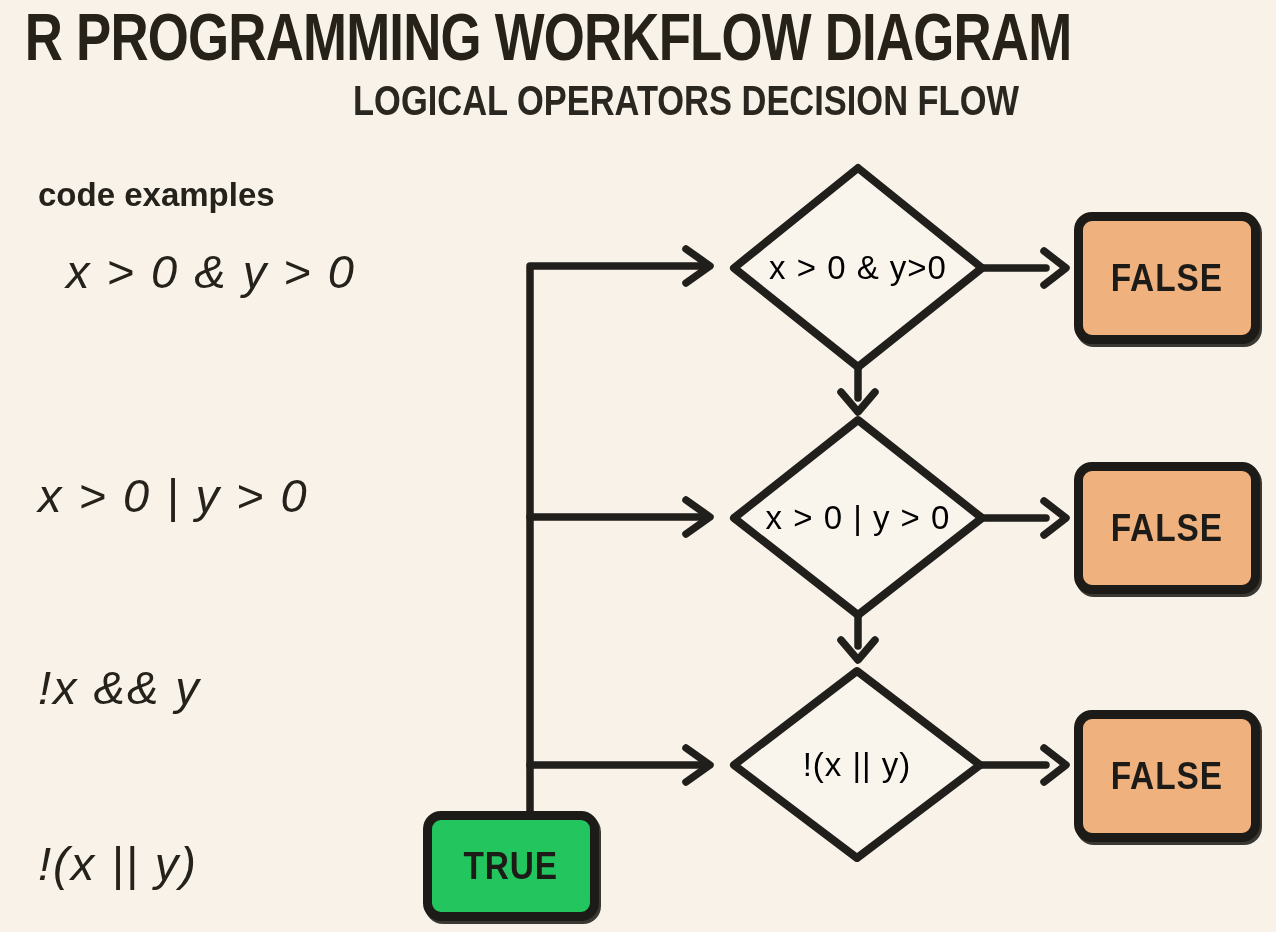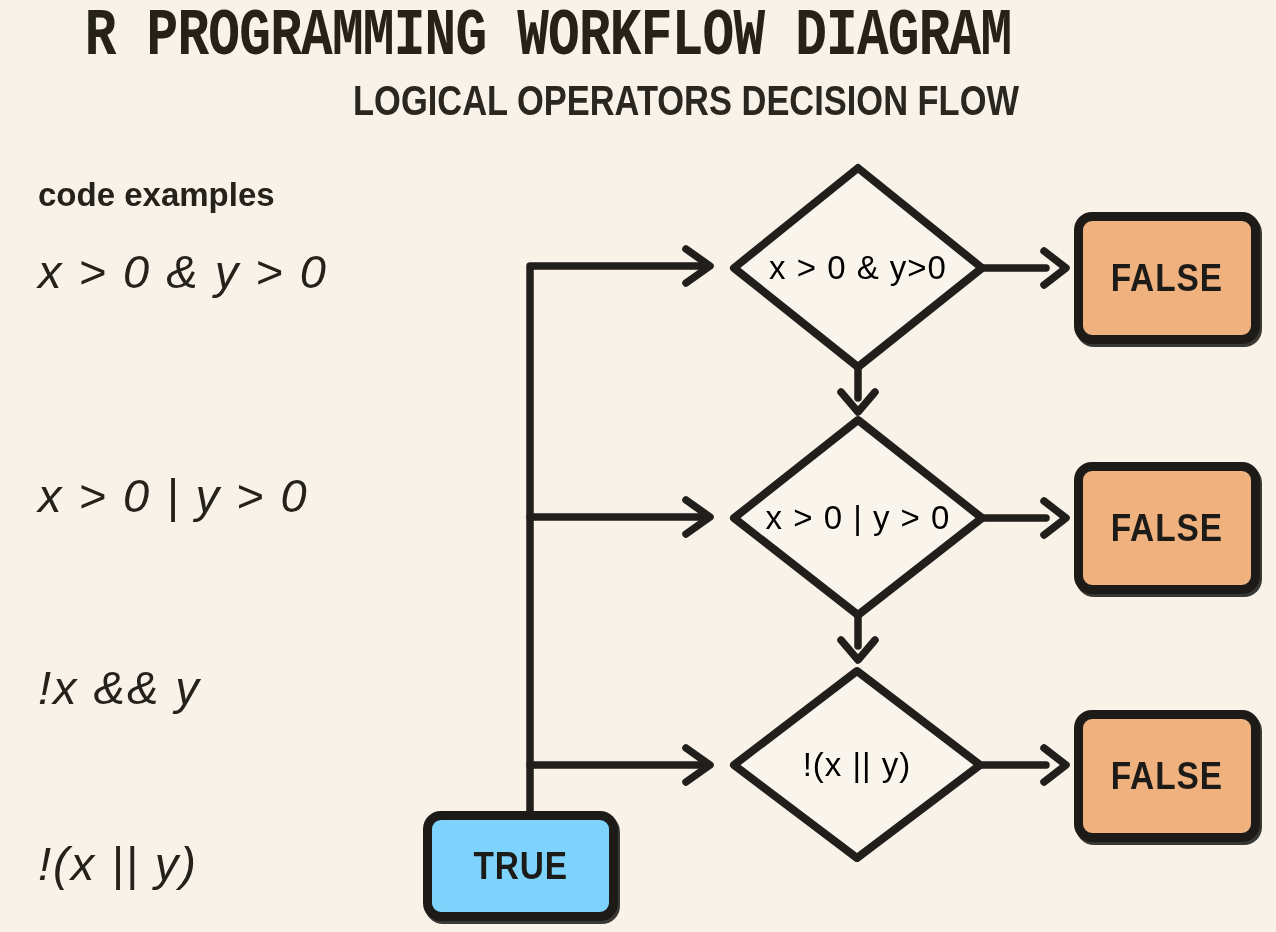--- a/index.html
+++ b/index.html
@@ -6,35 +6,35 @@
   body{
     width:1276px;height:932px;
     background:#f8f2e9;
     font-family:"Liberation Sans",sans-serif;
     color:#25211b;
     position:relative;
     overflow:hidden;
   }
   .abs{position:absolute;}
   
-  .title-row{top:4px;left:0;width:1096px;display:flex;justify-content:center;font-family:Liberation Mono, monospace;}
+  .title-row{top:4px;left:0;width:1096px;display:flex;justify-content:center;}
   .title-text{
     display:inline-block;font-weight:bold;font-size:66px;line-height:1.0;
     letter-spacing:-1px;transform:scaleX(0.80);transform-origin:50% 50%;
     color:#262219;white-space:nowrap;
   }
   .subtitle-row{top:80px;left:0;width:1276px;display:flex;justify-content:center;margin-left:48px;}
   .subtitle-text{
     display:inline-block;font-weight:bold;font-size:42px;line-height:1.0;
     transform:scaleX(0.82);transform-origin:50% 50%;color:#2a2620;white-space:nowrap;
   }
   
   .code-heading{left:38px;top:176px;font-size:33px;font-weight:bold;letter-spacing:0px;}
   .code-line{left:38px;font-size:47px;font-style:italic;letter-spacing:2px;white-space:nowrap;}
-  .code-1{top:244px;}
+  .code-1{top:244px;margin-left:28px;}
   .code-2{top:468px;}
   .code-3{top:660px;}
   .code-4{top:836px;}
   
   svg.wires{left:0;top:0;}
   .wire{stroke:#211f1b;stroke-width:7.5;fill:none;stroke-linecap:round;stroke-linejoin:round;}
   .diamond{stroke:#211f1b;stroke-width:8;fill:#faf5ec;stroke-linejoin:round;}
   
   .diamond-label{
     width:250px;height:64px;display:flex;align-items:center;justify-content:center;
@@ -46,21 +46,21 @@
   
   .node{
     display:flex;align-items:center;justify-content:center;
     border:9px solid #1d1b17;border-radius:18px;
     box-sizing:border-box;
   }
   .node-text{
     display:inline-block;font-weight:bold;font-size:38px;letter-spacing:1px;
     transform:scaleX(0.88);transform-origin:50% 50%;color:#1d1b17;white-space:nowrap;
   }
-  .true-node{left:423px;top:811px;width:195px;height:110px;background:#7dd3fc;box-shadow:2px 3px 0 #3a3833;}
+  .true-node{left:423px;top:811px;width:176px;height:110px;background:#22c55e;box-shadow:2px 3px 0 #3a3833;}
   .false-node{left:1074px;width:186px;height:132px;background:#efb17d;box-shadow:2px 3px 0 #3a3833;}
   .false-1{top:212px;}
   .false-2{top:462px;}
   .false-3{top:710px;}
 </style>
 </head>
 <body>
 
 <svg class="wires abs" width="1276" height="932" viewBox="0 0 1276 932">
 

